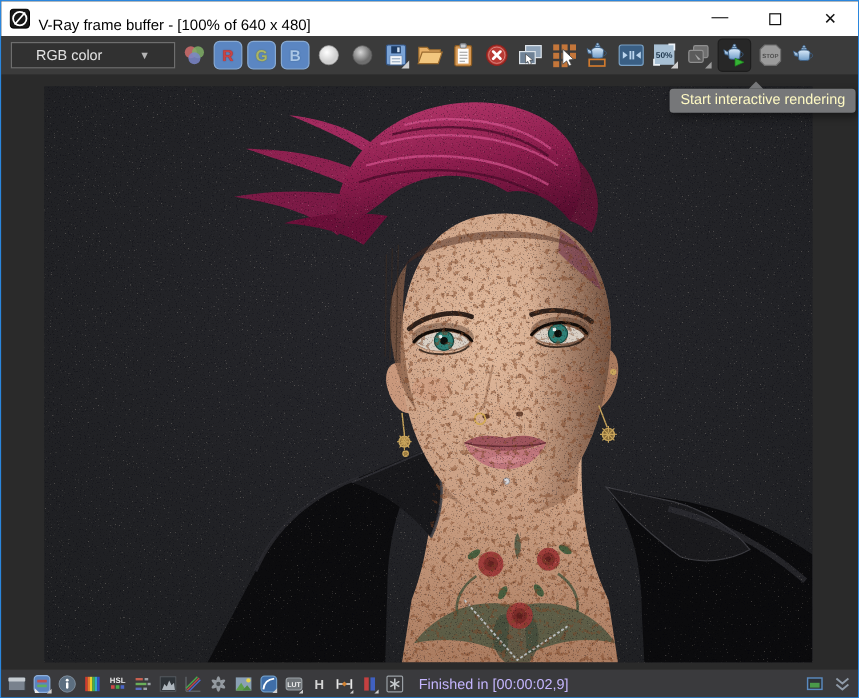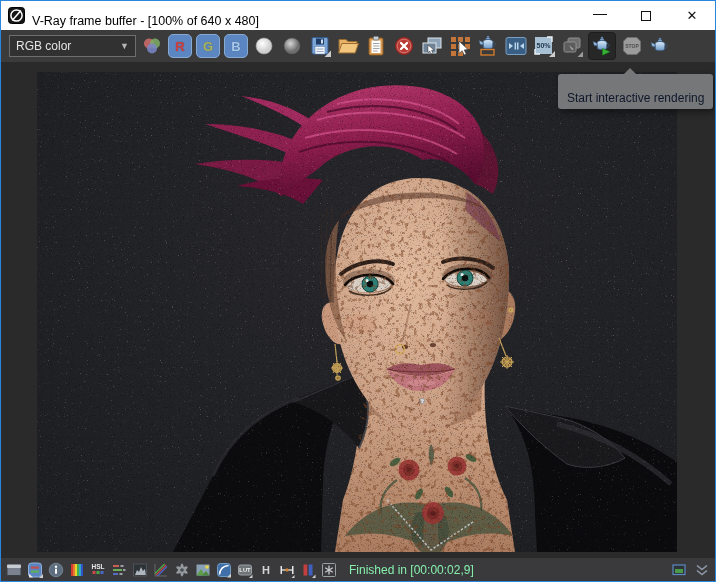--- a/index.html
+++ b/index.html
@@ -12,42 +12,42 @@
   
   .titlebar{height:29px;background:#ffffff;display:flex;align-items:center;padding-left:7px;}
   .titlebar .logo{width:17px;height:17px;margin-right:7px;flex:0 0 auto;}
   .titlebar .title{font-size:12.5px;color:#000;white-space:nowrap;margin-top:10px;}
   .winbtns{margin-left:auto;display:flex;height:29px;}
   .winbtn{width:46px;height:29px;display:flex;align-items:center;justify-content:center;color:#111;font-size:13px;cursor:default;}
   .winbtn .maxbox{width:10px;height:10px;border:1px solid #111;}
   .winbtn.minb{font-size:14px;padding-bottom:6px;}
   
   .toolbar{height:32px;background:#3b3b3b;display:flex;align-items:center;padding:0 3px 0 8px;gap:4px;}
-  .dropdown{width:127px;height:22px;background:#313131;border:1px solid #6e6e6e;display:flex;align-items:center;padding:0 6px;flex:0 0 auto;}
+  .dropdown{width:137px;height:22px;background:#313131;border:1px solid #6e6e6e;display:flex;align-items:center;padding:0 20px;flex:0 0 auto;}
   .dropdown .val{font-size:12px;color:#e4e4e4;flex:1;}
   .dropdown .caret{font-size:9px;color:#b5b5b5;}
   .tbtn{width:24px;height:24px;display:flex;align-items:center;justify-content:center;flex:0 0 auto;position:relative;}
   .chanbtn{width:24px;height:24px;border-radius:5px;background:#5b86c2;border:1px solid #87a9d2;
     display:flex;align-items:center;justify-content:center;font-size:13px;font-weight:bold;flex:0 0 auto;}
   .chanbtn.r{color:#c94444;text-shadow:0 0 1px #7c1f1f;}
   .chanbtn.g{color:#a9b468;text-shadow:0 0 1px #5d6b2a;}
   .chanbtn.b{color:#a9c6e6;text-shadow:0 0 1px #2f5680;}
   .pressed{background:#272727;border-radius:4px;border:1px solid #1d1d1d;width:28px;height:28px;}
   
   .viewer{height:496px;background:#2a2a2a;position:relative;}
   .render{position:absolute;left:36px;top:10px;width:640px;height:480px;background:#1f2023;}
   
-  .tooltip{position:absolute;left:557px;top:73px;background:#767779;color:#0f172a;font-size:12px;
-    padding:17px 9px 4px 9px;border-radius:3px;box-shadow:2px 3px 7px rgba(0,0,0,.45);white-space:nowrap;z-index:5;}
+  .tooltip{position:absolute;left:557px;top:73px;background:#767779;color:#fef9c3;font-size:12px;
+    padding:2px 9px 4px 9px;border-radius:3px;box-shadow:2px 3px 7px rgba(0,0,0,.45);white-space:nowrap;z-index:5;}
   .tooltip:before{content:"";position:absolute;top:-6px;left:66px;border-left:6px solid transparent;
     border-right:6px solid transparent;border-bottom:6px solid #767779;}
   
   .statusbar{height:23px;background:#3a3a3d;display:flex;align-items:center;padding:0 6px 0 4px;gap:3px;}
   .bbtn{width:18px;height:18px;display:flex;align-items:center;justify-content:center;flex:0 0 auto;}
-  .statustext{font-size:12px;color:#86efac;margin-left:8px;white-space:nowrap;}
+  .statustext{font-size:12px;color:#c4b5fd;margin-left:8px;white-space:nowrap;}
   .statusright{margin-left:auto;display:flex;align-items:center;gap:8px;}
 </style>
 </head>
 <body>
 
 <div id="win">
 
   <div class="titlebar">
     <svg class="logo" viewBox="0 0 17 17">
       <rect x="0.5" y="0.5" width="16" height="16" rx="3" fill="#161616" stroke="#000"></rect>

